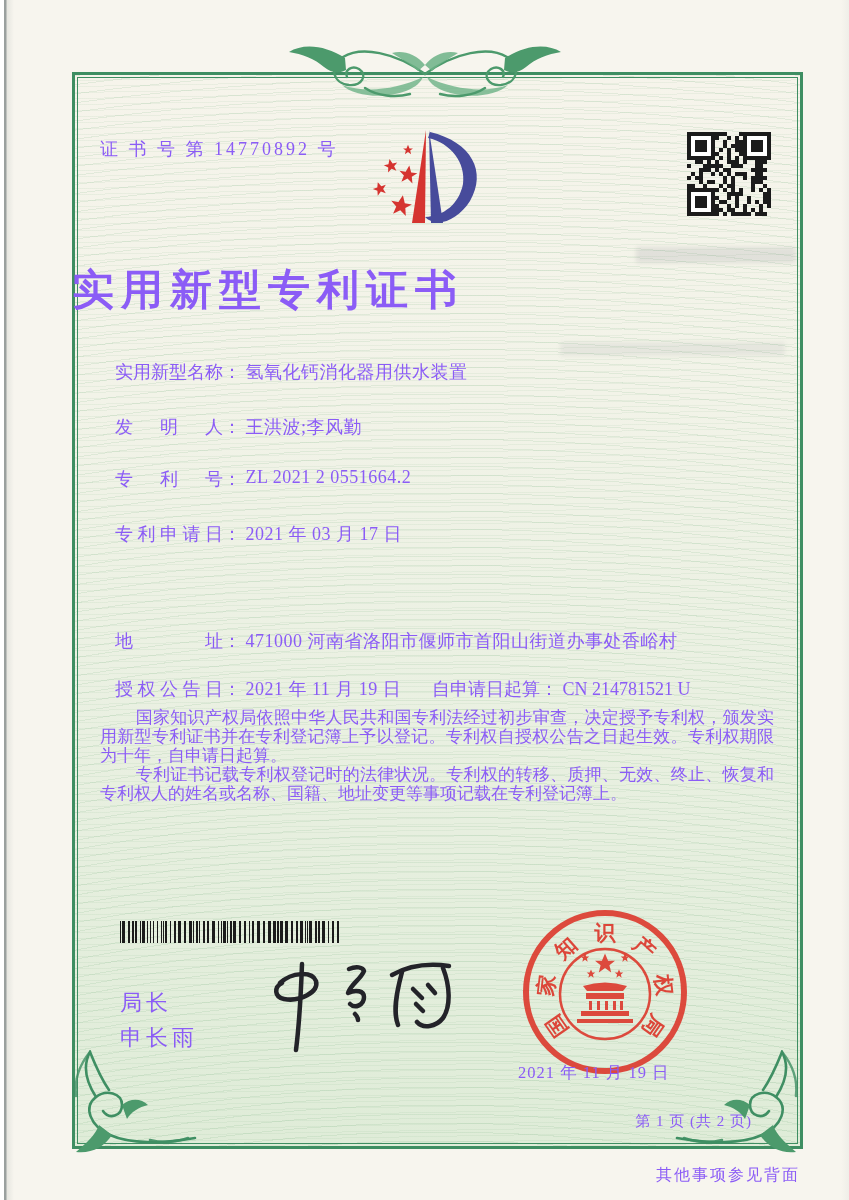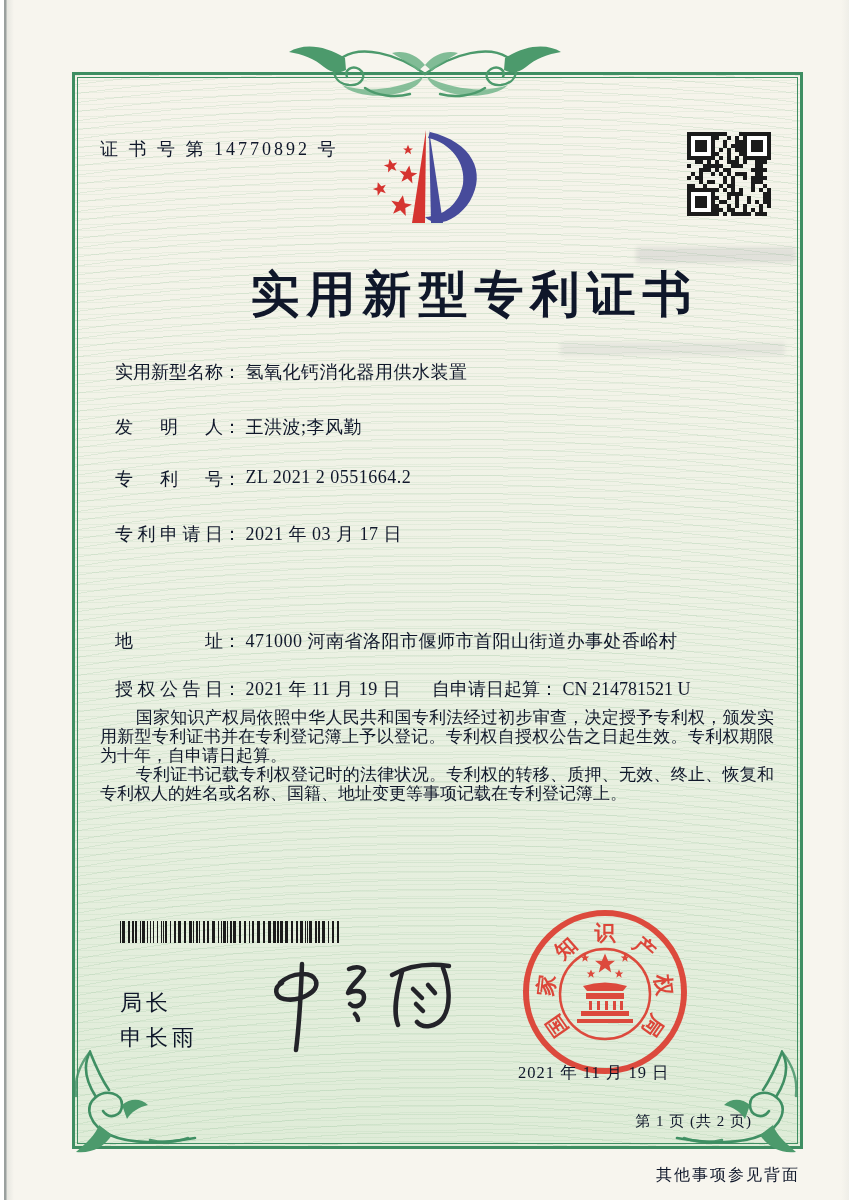--- a/index.html
+++ b/index.html
@@ -1,31 +1,31 @@
 <!DOCTYPE html>
 <html><head>
 <meta charset="utf-8">
 <style>
   html,body{margin:0;padding:0;background:#c9c9c5;}
   .page{position:relative;width:849px;height:1200px;margin:0 auto;overflow:hidden;
-        background:#f7f5ee;font-family:"Liberation Serif","DejaVu Serif",serif;color:#0f172a;}
+        background:#f7f5ee;font-family:"Liberation Serif","DejaVu Serif",serif;color:#8b5cf6;}
   .page::before{content:"";position:absolute;left:0;top:0;bottom:0;width:14px;
         background:linear-gradient(to right,#ffffff 0 4px,#9aa09e 4px 6px,#e6e6e0 7px,rgba(0,0,0,0) 14px);z-index:30;}
   .page::after{content:"";position:absolute;right:0;top:0;bottom:0;width:8px;
         background:linear-gradient(to left,#efeee8, rgba(0,0,0,0));z-index:30;}
   .abs{position:absolute;}
   
   .frame{left:72px;top:72px;width:725px;height:1071px;border:3px solid #3e8e62;
         background:
           repeating-radial-gradient(circle at 50% 260%, rgba(255,255,255,0) 0 8px, rgba(122,178,130,0.16) 8px 9px),
           repeating-linear-gradient(179deg, rgba(255,255,255,0) 0 5px, rgba(122,178,130,0.10) 5px 6px),
           linear-gradient(to bottom,#f6f4eb 0%,#f2f3e8 30%,#e9f0e1 62%,#dfecd8 100%);}
   .frame::before{content:"";position:absolute;inset:2px;border:1px solid #3e8e62;pointer-events:none;}
   .cert-no{left:100px;top:137px;font-size:18px;letter-spacing:3px;}
-  .title{left:72px;top:262px;width:725px;text-align:center;font-size:49px;font-weight:bold;letter-spacing:7px;margin-left:40px;}
+  .title{left:72px;top:262px;width:725px;text-align:left;font-size:42px;font-weight:bold;letter-spacing:7px;}
   .field-row{left:115px;width:680px;font-size:18px;height:26px;}
   .f-label{display:inline-block;width:108px;text-align:justify;text-align-last:justify;vertical-align:top;}
   .f-colon{display:inline-block;vertical-align:top;}
   .f-value{display:inline-block;vertical-align:top;letter-spacing:0.5px;font-family:Liberation Serif, serif;}
   .grant-no{position:absolute;left:317px;top:0;}
   .paras{left:100px;top:708px;width:674px;font-size:17px;line-height:19px;text-align:justify;}
   .paras p{margin:0;text-indent:2.1em;}
   .signer{left:120px;font-size:22px;letter-spacing:4px;}
   .footer-page{left:72px;top:1112px;width:680px;text-align:right;font-size:15px;letter-spacing:1px;}
   .back-note{left:0;top:1165px;width:800px;text-align:right;font-size:16px;letter-spacing:2px;}

